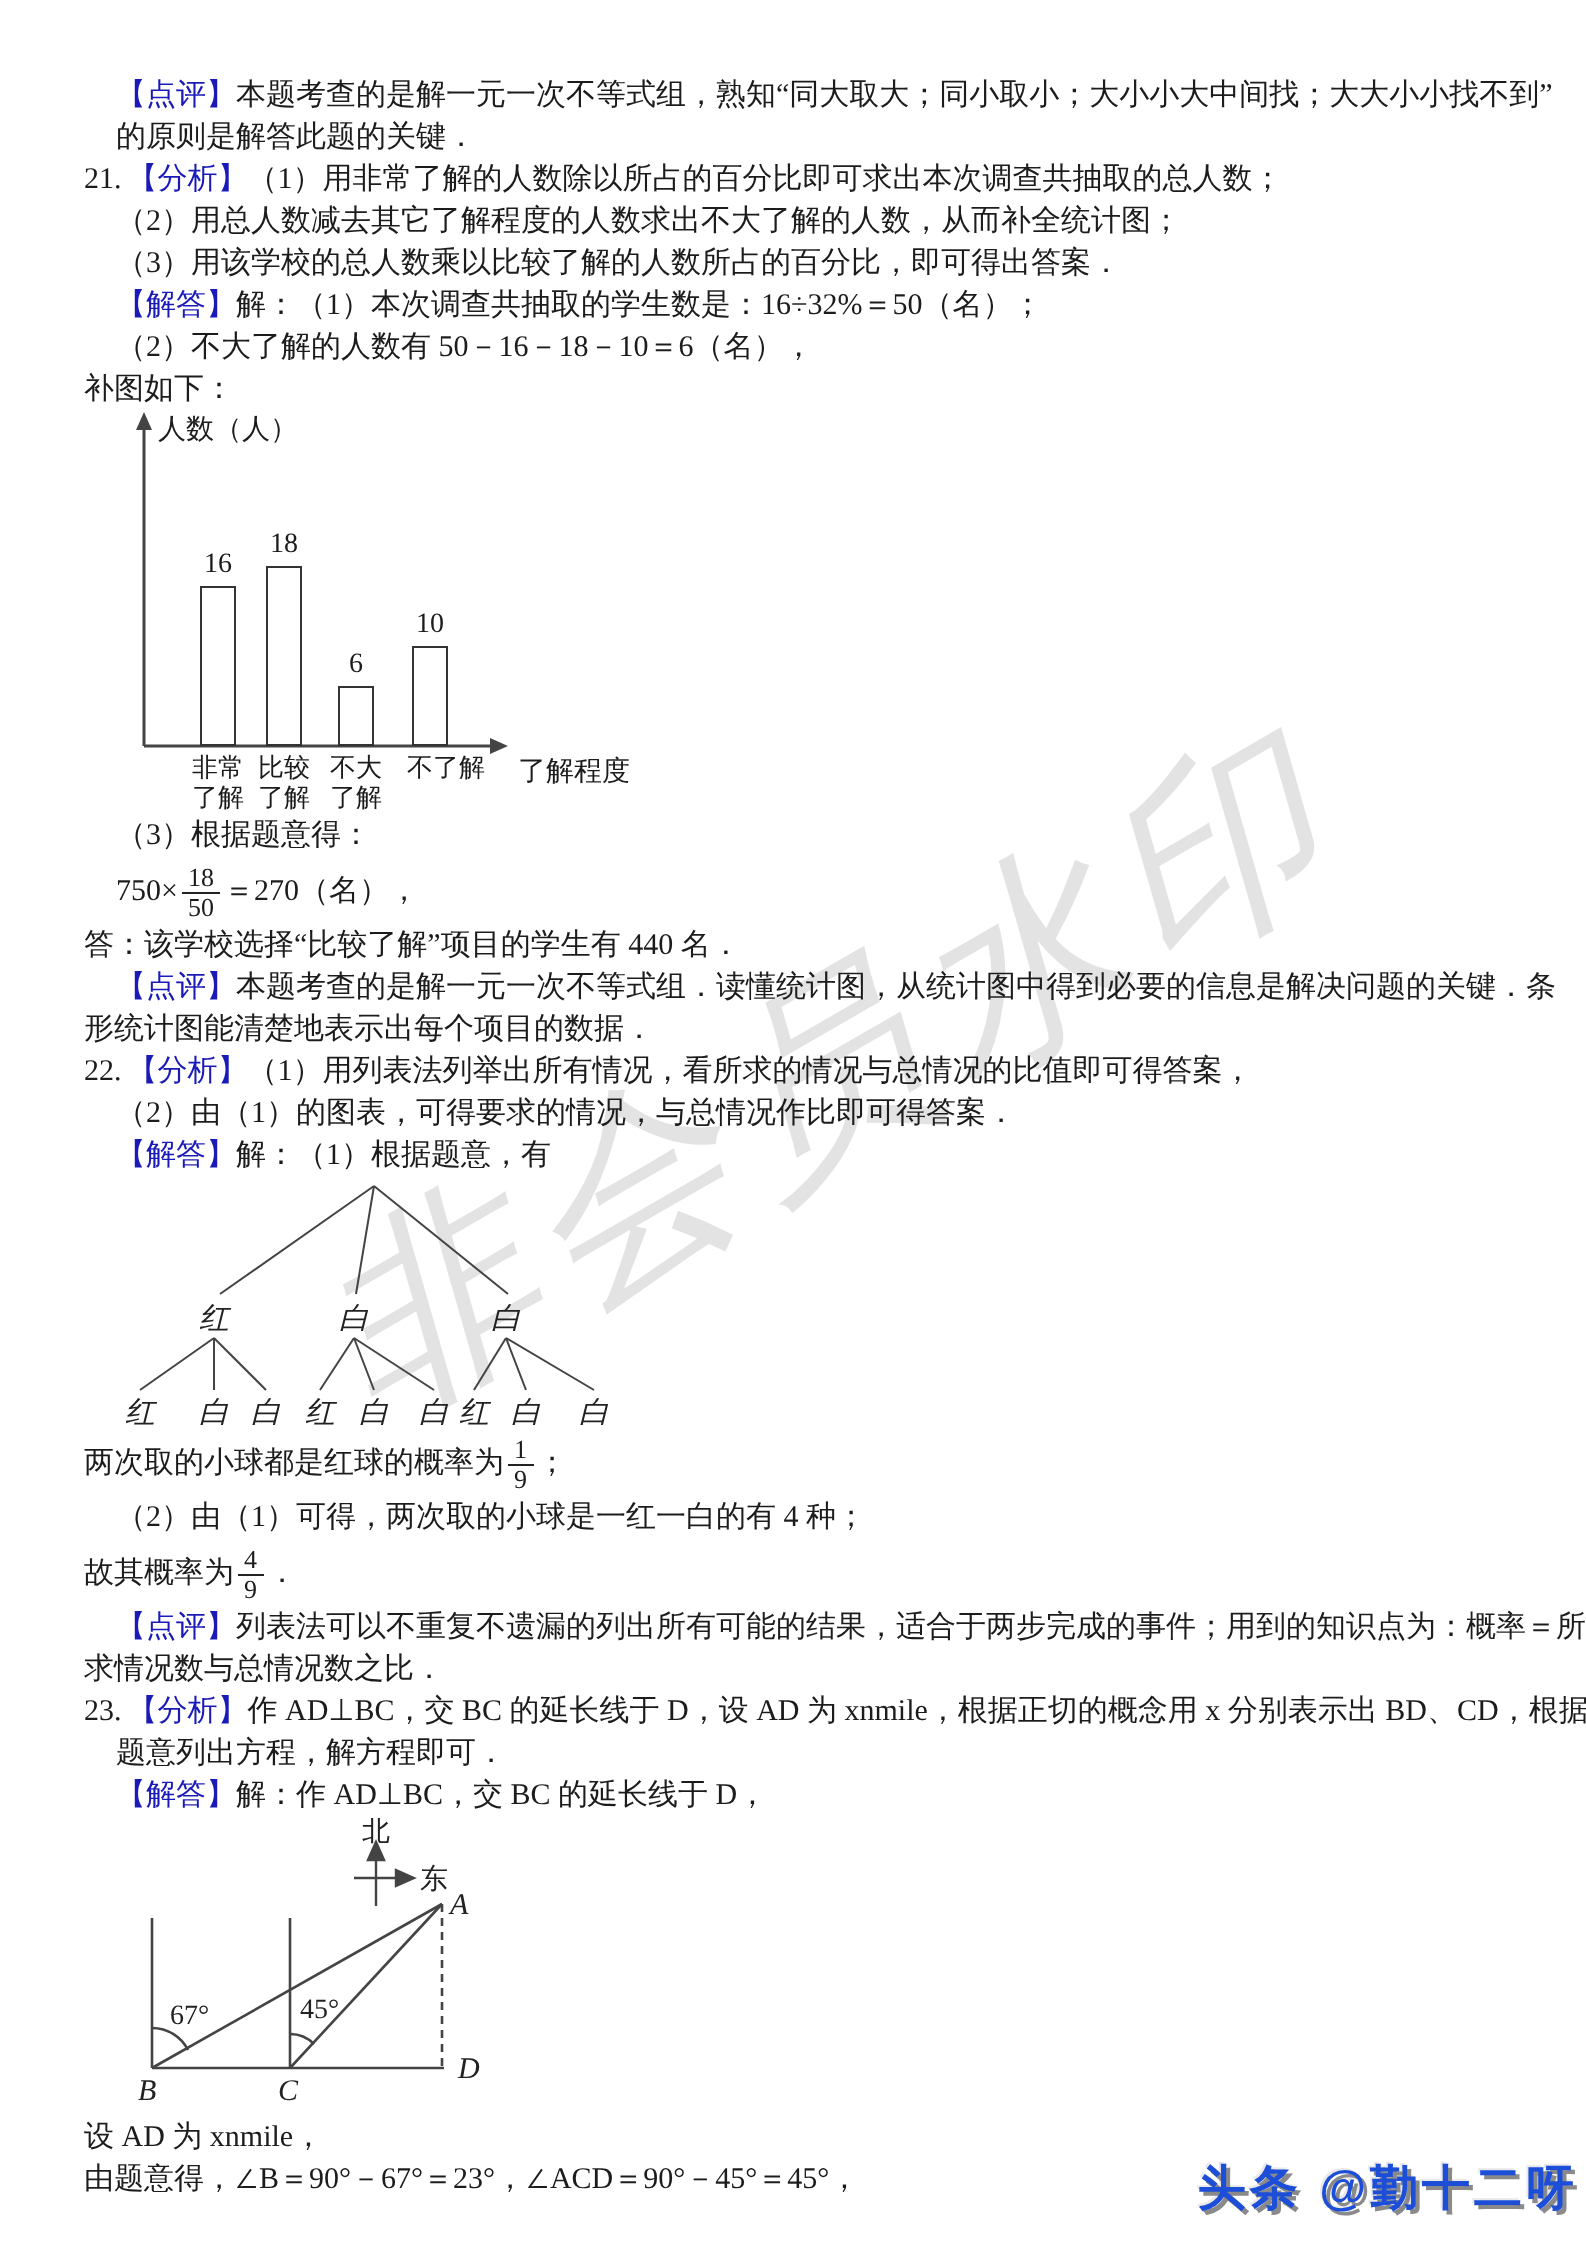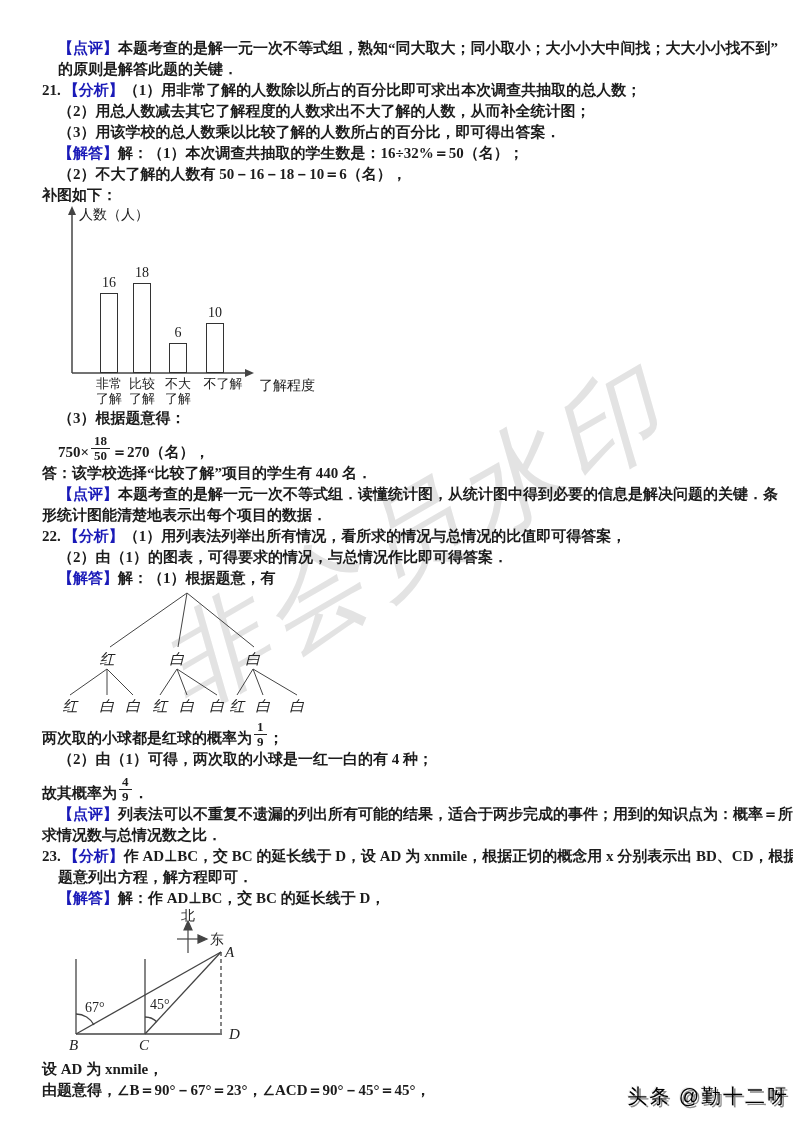--- a/index.html
+++ b/index.html
@@ -18,47 +18,47 @@
   }
   .wm-center{
     position:absolute;left:170px;top:610px;z-index:0;
     font-size:105px;letter-spacing:8px;color:var(--wm-gray);
     font-style:italic;white-space:nowrap;
     transform:rotate(-30deg);transform-origin:left center;
     user-select:none;
   }
   .content{position:absolute;inset:0;z-index:1;padding:38px 0 0 42px;}
   .content p{
-    margin:0;height:21px;line-height:21px;font-size:15px;white-space:nowrap;font-weight:bold;
+    margin:0;height:21px;line-height:21px;font-size:15px;white-space:nowrap;
   }
   .ind{padding-left:16px;}
   .mk{color:var(--marker-blue);}
   .qnum{margin-right:3px;}
-  .fracline{height:34px !important;display:flex;align-items:flex-end;}
+  .fracline{height:34px !important;display:flex;align-items:center;}
   .frac{display:inline-flex;flex-direction:column;align-items:center;
         font-size:13px;line-height:14px;margin:0 2px;}
   .frac .num{border-bottom:1px solid #222;padding:0 3px;}
   .frac .den{padding:0 3px;}
   
   .chart{position:relative;width:330px;height:202px;margin-left:18px;}
   .chart svg{position:absolute;left:0;top:0;}
   .chart .ylab{position:absolute;left:19px;top:0;font-size:14px;}
   .chart .xlab{position:absolute;left:199px;top:171px;font-size:14px;}
   .chart .bar{position:absolute;border:1px solid #333;background:#fff;}
   .chart .bar-val{position:absolute;font-size:14px;text-align:center;}
   .chart .cat{position:absolute;font-size:13px;text-align:center;line-height:15px;}
   
   .treewrap{height:126px;}
   .geowrap{height:150px;}
   svg text{font-family:"Liberation Serif", serif;fill:#222;}
   .wm-footer{
     position:absolute;right:4px;bottom:12px;z-index:2;
     font-family:"Liberation Sans", sans-serif;
-    font-size:20px;font-weight:normal;letter-spacing:2px;
-    color:#000000;text-shadow:2px 2px 0 #8a8a8a,-1px -1px 0 #e9e9e9;
+    font-size:24px;font-weight:bold;letter-spacing:2px;
+    color:#1d4ed8;text-shadow:2px 2px 0 #8a8a8a,-1px -1px 0 #e9e9e9;
   }
 </style>
 </head>
 <body>
 
 <div class="page">
 
   <div class="wm-center">非会员水印</div>
 
   <div class="content">

